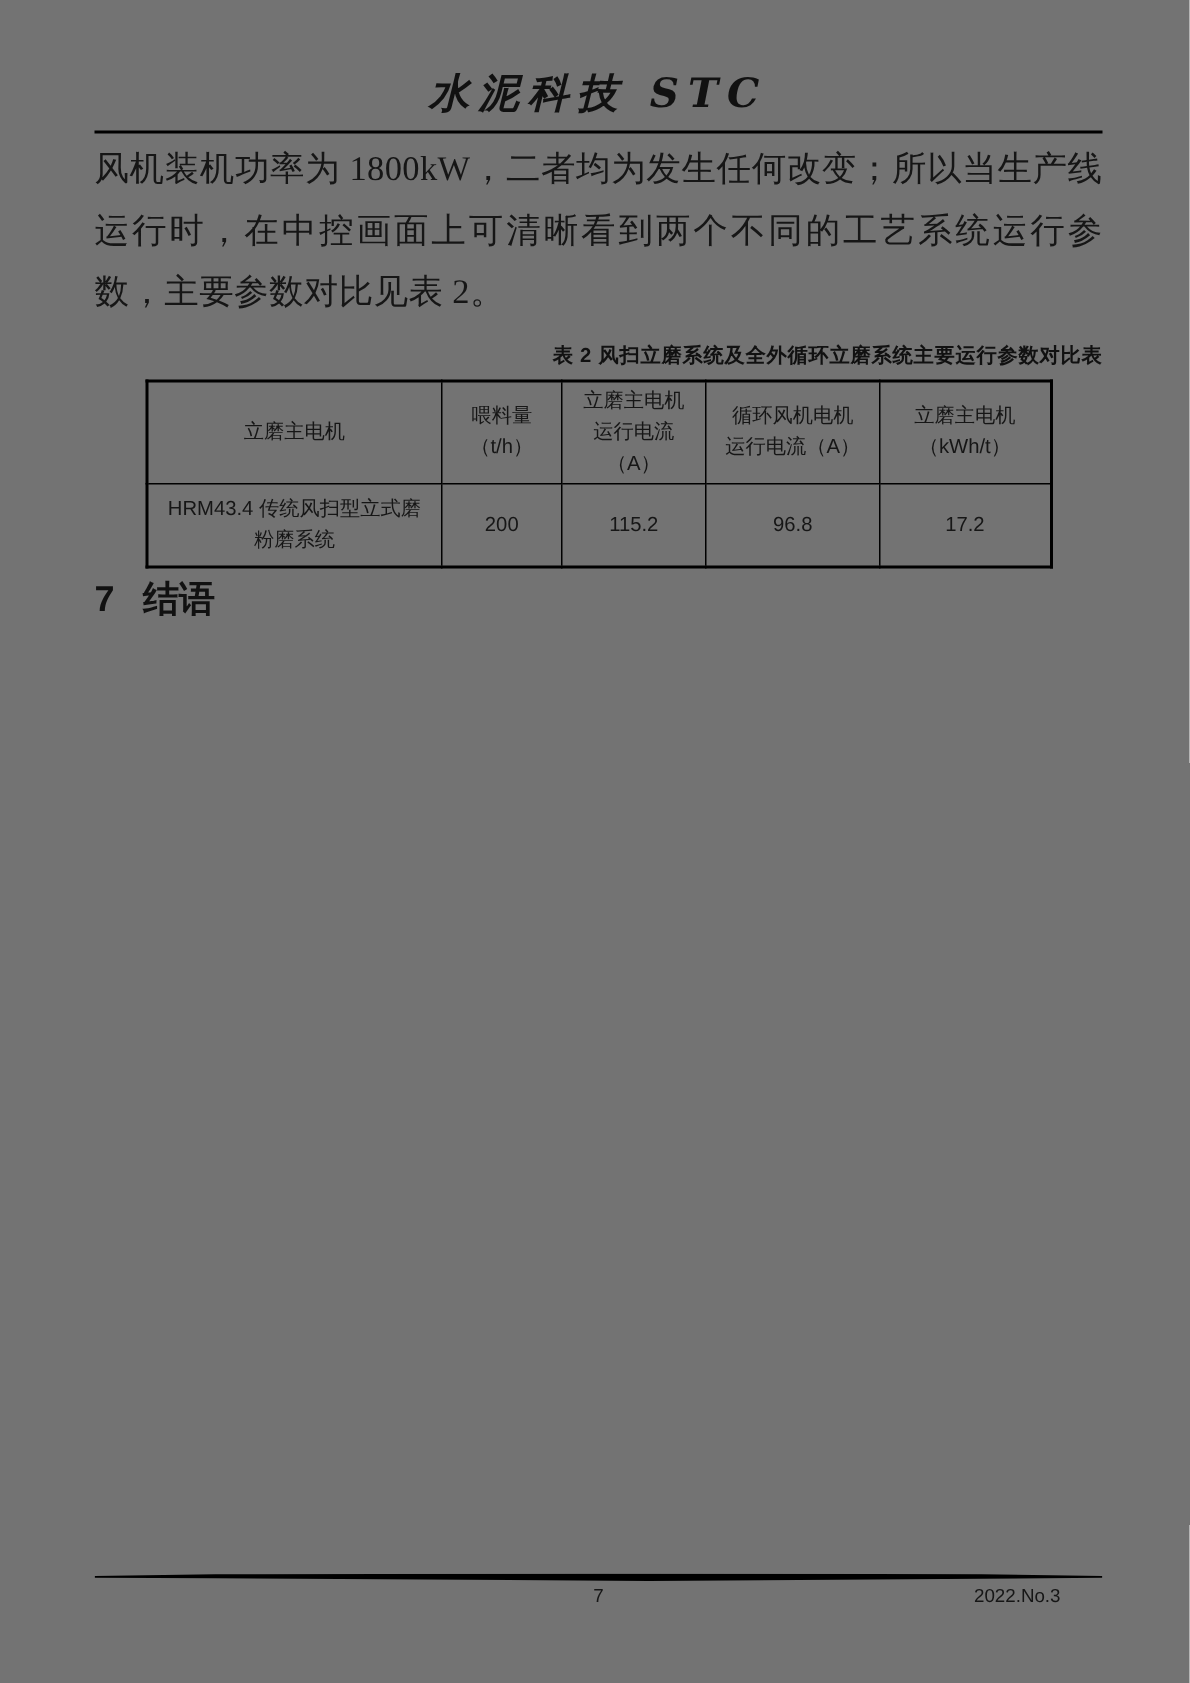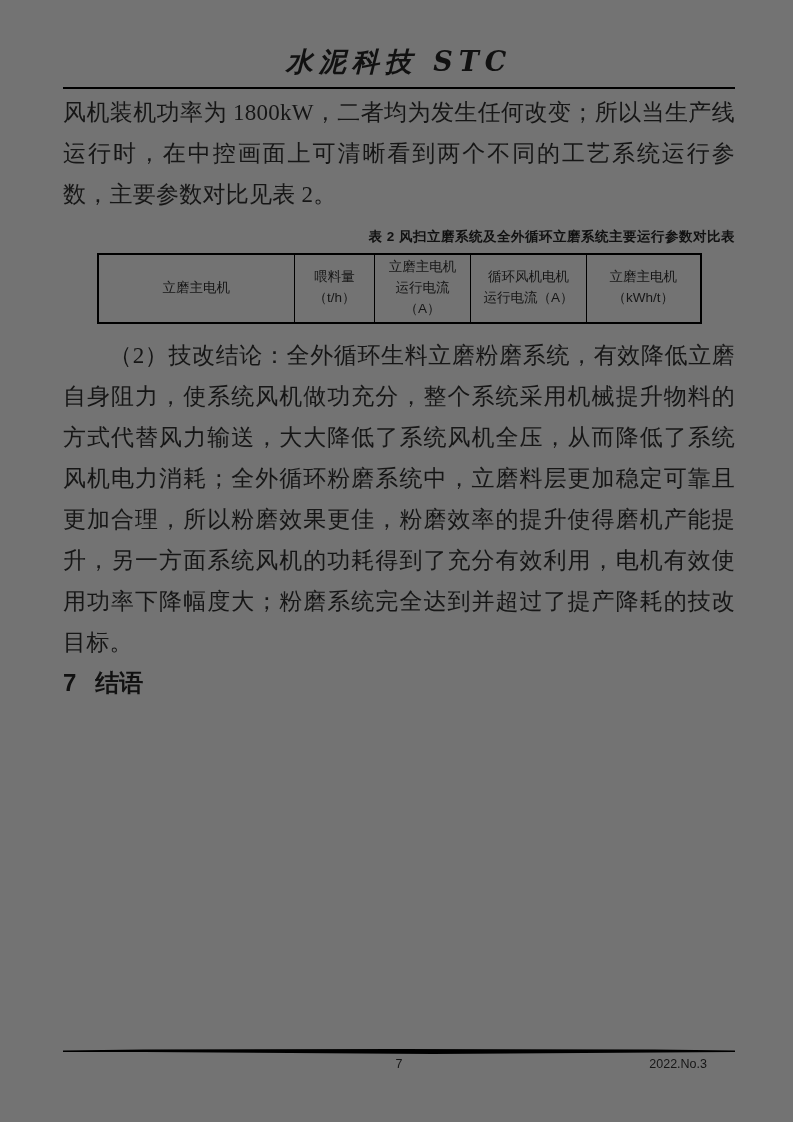--- a/index.html
+++ b/index.html
@@ -142,24 +142,30 @@
 （t/h）</th>
           <th>立磨主电机
 运行电流（A）</th>
           <th>循环风机电机
 运行电流（A）</th>
           <th>立磨主电机
 （kWh/t）</th>
         </tr>
       </thead>
       <tbody>
+        <tr>
+          <td>HRM43.4 传统风扫型立式磨粉磨系统</td>
+          <td>200</td>
+          <td>115.2</td>
+          <td>96.8</td>
+          <td>17.2</td>
+        </tr>
       </tbody>
     </table>
 
-    <p class="body-par indent p2">（2）技改结论：全外循环生料立磨粉磨系统，有效降低立磨自身阻力，使系统风机做功充分，整个系统采用机械提升物料的方式代替风力输送，大大降低了系统风机全压，从而降低了系统风机电力消耗；全外循环粉磨系统中，立磨料层更加稳定可靠且更加合理，所以粉磨效果更佳，粉磨效率的提升使得磨机产能提升，另一方面系统风机的功耗得到了充分有效利用，电机有效使用功率下降幅度大；粉磨系统完全达到并超过了提产降耗的技改目标。</p>
 
     <div class="section-heading">
       <span class="sec-num">7</span><span>结语</span>
     </div>
 
   </div>
 
   <div class="footer">
     <div class="footer-rule"></div>
     <div class="footer-row">

